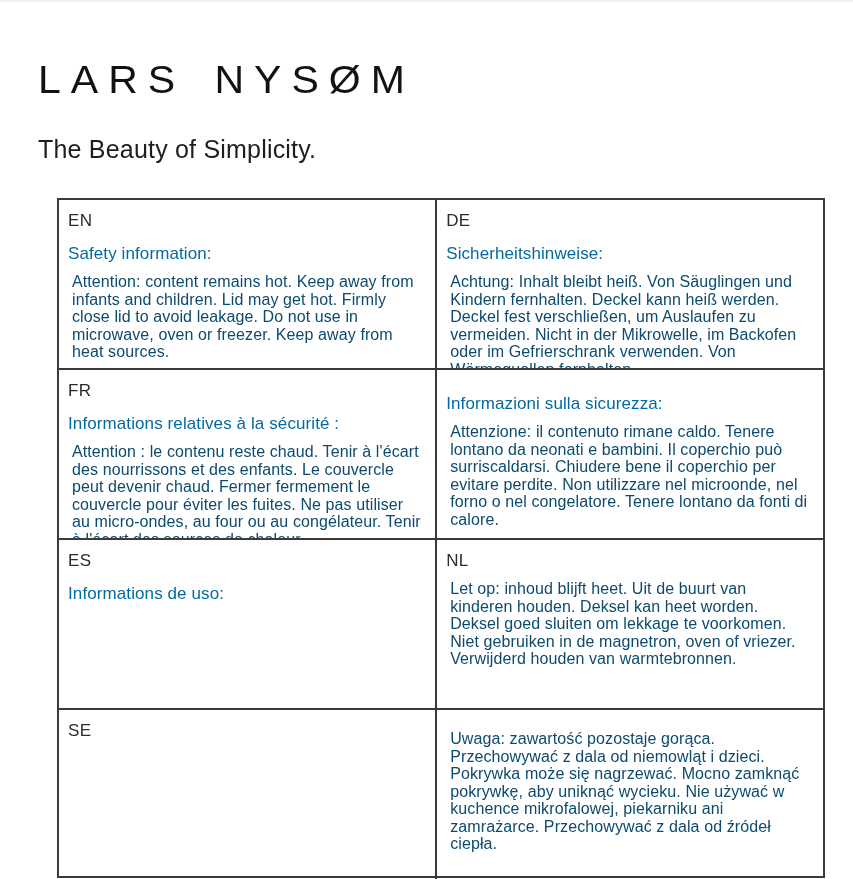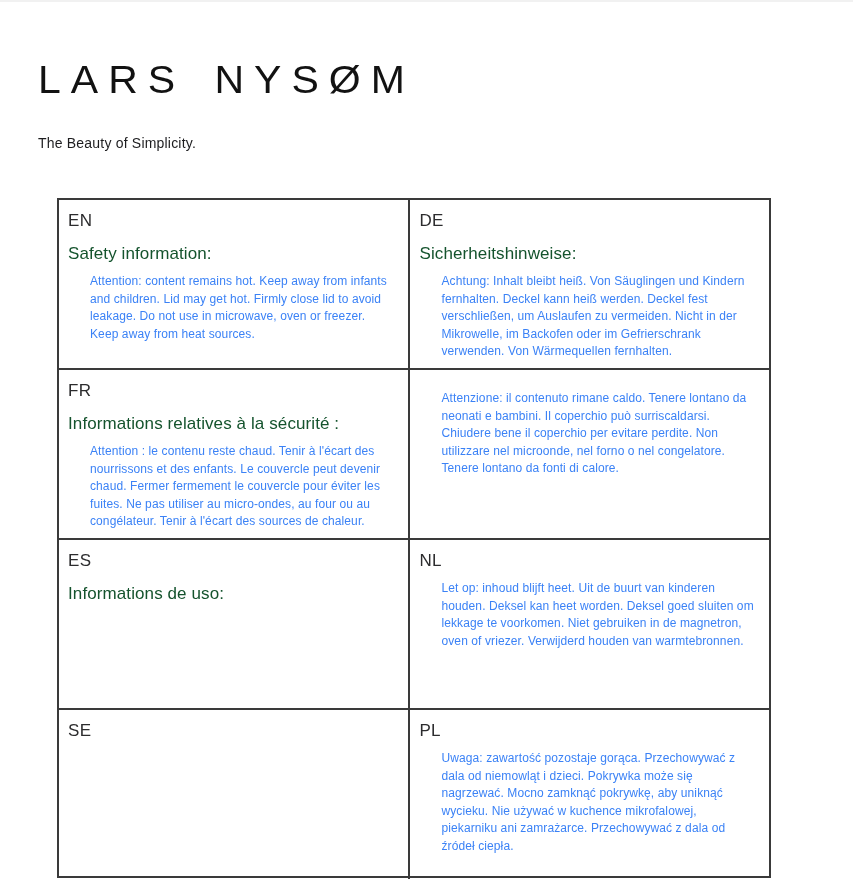--- a/index.html
+++ b/index.html
@@ -35,32 +35,32 @@
     word-spacing: 8px;
     color: #121212;
     line-height: 1;
     white-space: nowrap;
     transform: scaleY(0.96);
     transform-origin: left top;
   }
 
   .brand-tagline {
     margin-top: 34px;
-    font-size: 14px;
+    font-size: 25px;
     font-weight: 400;
     color: #1d1d1f;
     letter-spacing: 0.2px;
   }
 
   
   .safety-table {
     position: absolute;
     left: 57px;
     top: 196px;
-    width: 714px;
+    width: 768px;
     height: 680px;
     display: grid;
     grid-template-columns: 1fr 1.02fr;
     grid-template-rows: 170px 170px 170px 170px;
     border: 2px solid #3a3a3a;
     background: #ffffff;
   }
 
   .lang-cell {
     padding: 11px 14px 0 9px;
@@ -75,29 +75,29 @@
     font-size: 17px;
     font-weight: 400;
     color: #2c2c2e;
     letter-spacing: 0.3px;
   }
 
   .cell-heading {
     margin-top: 13px;
     font-size: 17px;
     font-weight: 400;
-    color: #14532d;
+    color: #0369a1;
     letter-spacing: 0.1px;
   }
 
   .cell-body {
-    margin: 9px 0 0 22px;
-    font-size: 12px;
+    margin: 9px 0 0 4px;
+    font-size: 16px;
     line-height: 17.5px;
-    color: #3b82f6;
+    color: #0c4a6e;
     letter-spacing: 0.1px;
   }
 </style>
 </head>
 <body>
 
 <div class="page">
 
   <header class="brand-header">
     <div class="brand-logo">LARS NYSØM</div>
@@ -118,36 +118,36 @@
       <p class="cell-body">Achtung: Inhalt bleibt heiß. Von Säuglingen und Kindern fernhalten. Deckel kann heiß werden. Deckel fest verschließen, um Auslaufen zu vermeiden. Nicht in der Mikrowelle, im Backofen oder im Gefrierschrank verwenden. Von Wärmequellen fernhalten.</p>
     </section>
 
     <section class="lang-cell">
       <div class="lang-code">FR</div>
       <h2 class="cell-heading">Informations relatives à la sécurité :</h2>
       <p class="cell-body">Attention : le contenu reste chaud. Tenir à l'écart des nourrissons et des enfants. Le couvercle peut devenir chaud. Fermer fermement le couvercle pour éviter les fuites. Ne pas utiliser au micro-ondes, au four ou au congélateur. Tenir à l'écart des sources de chaleur.</p>
     </section>
 
     <section class="lang-cell">
+      <h2 class="cell-heading">Informazioni sulla sicurezza:</h2>
       <p class="cell-body">Attenzione: il contenuto rimane caldo. Tenere lontano da neonati e bambini. Il coperchio può surriscaldarsi. Chiudere bene il coperchio per evitare perdite. Non utilizzare nel microonde, nel forno o nel congelatore. Tenere lontano da fonti di calore.</p>
     </section>
 
     <section class="lang-cell">
       <div class="lang-code">ES</div>
       <h2 class="cell-heading">Informations de uso:</h2>
     </section>
 
     <section class="lang-cell">
       <div class="lang-code">NL</div>
       <p class="cell-body">Let op: inhoud blijft heet. Uit de buurt van kinderen houden. Deksel kan heet worden. Deksel goed sluiten om lekkage te voorkomen. Niet gebruiken in de magnetron, oven of vriezer. Verwijderd houden van warmtebronnen.</p>
     </section>
 
     <section class="lang-cell">
       <div class="lang-code">SE</div>
     </section>
 
     <section class="lang-cell">
-      <div class="lang-code">PL</div>
       <p class="cell-body">Uwaga: zawartość pozostaje gorąca. Przechowywać z dala od niemowląt i dzieci. Pokrywka może się nagrzewać. Mocno zamknąć pokrywkę, aby uniknąć wycieku. Nie używać w kuchence mikrofalowej, piekarniku ani zamrażarce. Przechowywać z dala od źródeł ciepła.</p>
     </section>
 
   </div>
 </div>
 
 </body></html>

